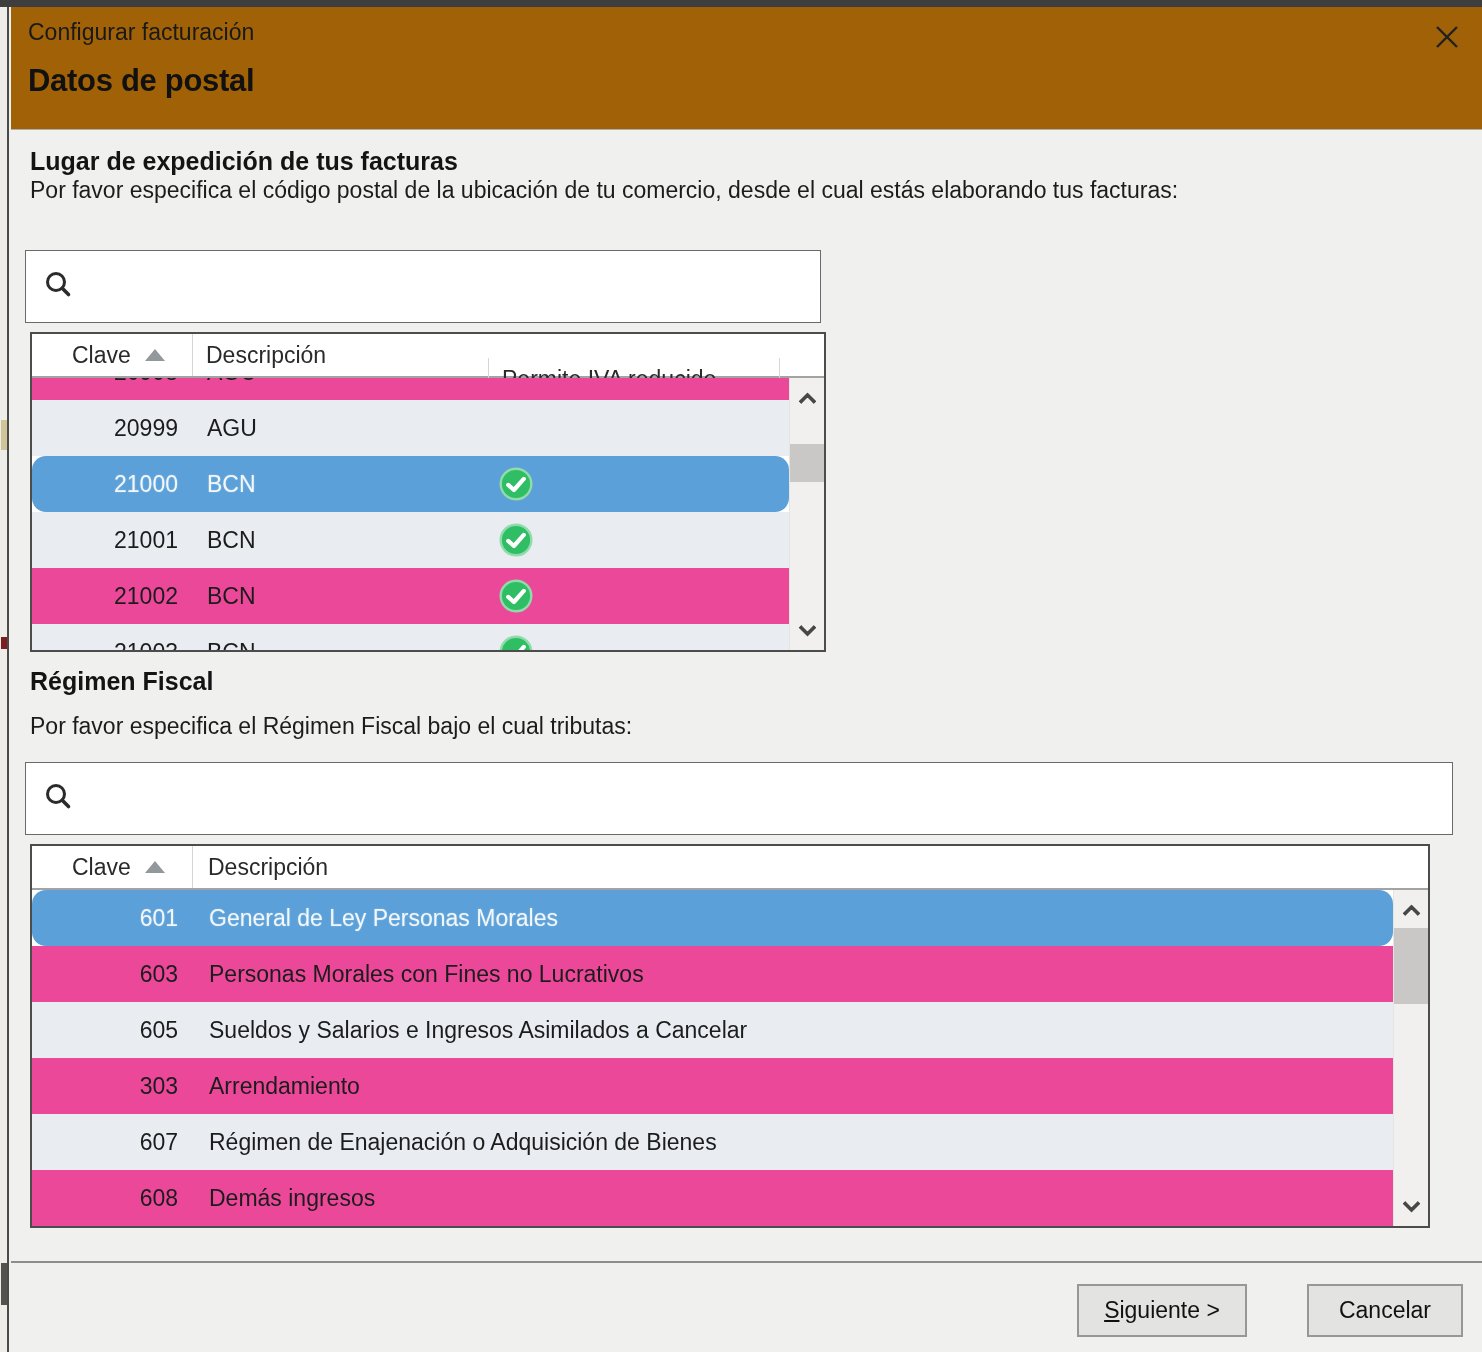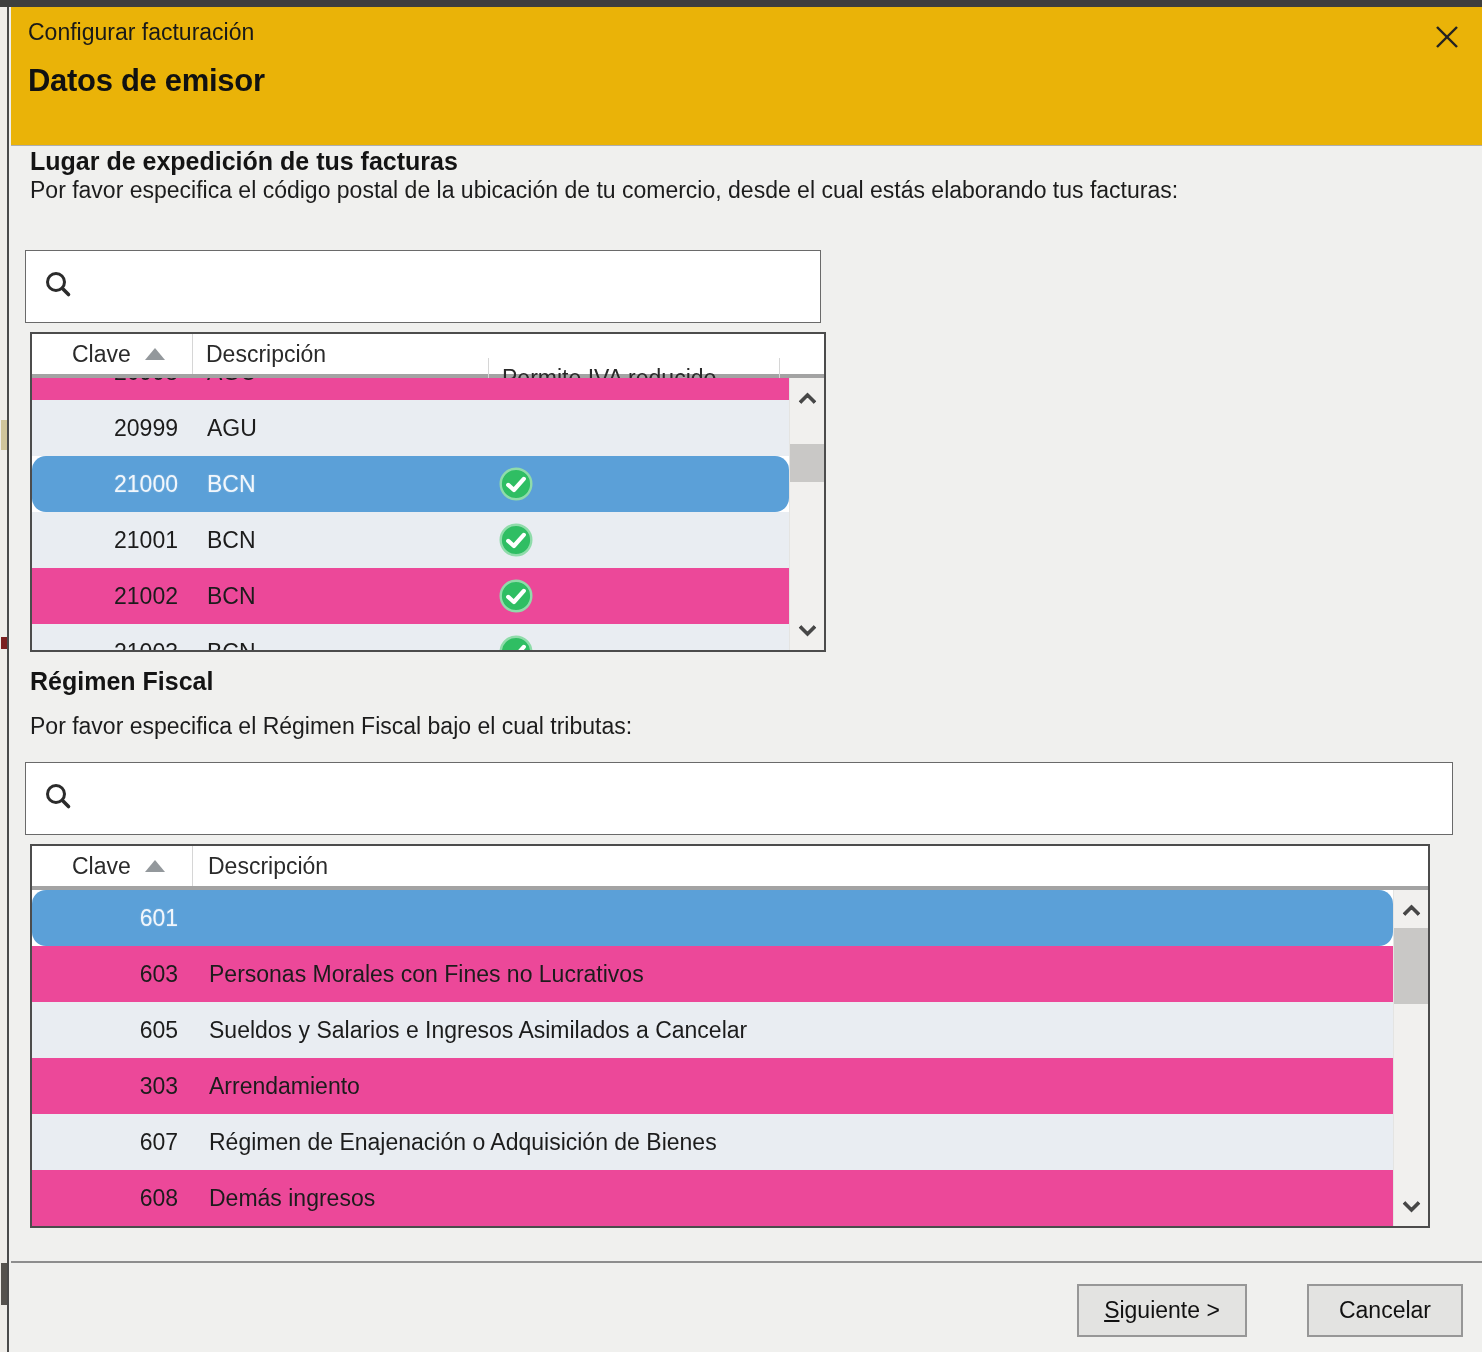--- a/index.html
+++ b/index.html
@@ -16,21 +16,21 @@
   .top-strip { position:absolute; top:0; left:0; width:1482px; height:7px; background:#3e3e3e; }
   .gutter { position:absolute; top:7px; left:0; width:9px; height:1345px; background:#efede9; border-right:2px solid #4a4a4a; }
   .artifact { position:absolute; left:1px; width:6px; }
   .a1 { top:413px; height:30px; background:#cfc49a; }
   .a2 { top:630px; height:12px; background:#7a2020; }
   .a3 { top:1256px; height:42px; background:#55524e; }
 
   .dialog { position:absolute; left:11px; top:7px; width:1471px; height:1345px; background:#f0f0ee; }
 
   
-  .dlg-header { position:absolute; top:0; left:0; right:0; height:139px; background:#eab308; border-bottom:1px solid #aeaeae; }
+  .dlg-header { position:absolute; top:0; left:0; right:0; height:123px; background:#a16207; border-bottom:1px solid #aeaeae; }
   .win-title { position:absolute; left:17px; top:12px; font-size:23px; color:#191919; }
   .close-btn { position:absolute; right:12px; top:8px; width:46px; height:46px; background:transparent; border:none; padding:0; cursor:pointer; display:flex; align-items:center; justify-content:center; }
   .page-heading { position:absolute; left:17px; top:56px; margin:0; font-size:31px; font-weight:bold; color:#111; letter-spacing:-0.3px; }
 
   .content { position:absolute; top:124px; left:0; right:0; bottom:0; }
 
   .sec-title { position:absolute; margin:0; left:19px; font-size:25px; font-weight:bold; color:#141414; }
   .sec-desc  { position:absolute; margin:0; left:19px; font-size:23px; color:#1c1c1c; white-space:nowrap; }
   .s1-title { top:16px; }
   .s1-desc  { top:46px; }
@@ -41,21 +41,21 @@
   .searchbox { position:absolute; left:14px; height:73px; background:#fff; border:1px solid #6a6a6a; display:flex; align-items:center; padding:0 14px 0 17px; }
   .search1 { top:119px; width:796px; }
   .search2 { top:631px; width:1428px; }
   .searchbox input { flex:1; border:none; outline:none; background:transparent; font-size:24px; font-family:inherit; margin-left:14px; color:#111; }
 
   
   .table { position:absolute; left:19px; background:#fff; border:2px solid #4c4c4c; }
   .t1 { top:201px; width:796px; height:320px; }
   .t2 { top:713px; width:1400px; height:384px; }
 
-  .thead { display:flex; height:44px; align-items:stretch; background:#fff; border-bottom:4px solid #a3a3a3; font-size:23px; color:#2a2a2a; }
+  .thead { display:flex; height:44px; align-items:stretch; background:#fff; border-bottom:2px solid #a3a3a3; font-size:23px; color:#2a2a2a; }
   .th { display:flex; align-items:center; height:100%; }
   .t1 .th-clave { width:160px; padding-left:40px; }
   .t1 .th-desc  { width:296px; border-left:1px solid #d6d6d6; padding-left:13px; }
   .t1 .th-iva   { width:292px; border-left:1px solid #d6d6d6; border-right:1px solid #d6d6d6; padding-left:13px;margin-top:24px; }
   .t2 .th-clave { width:160px; padding-left:40px; }
   .t2 .th-desc  { flex:1; border-left:1px solid #d6d6d6; padding-left:15px; }
 
   .sort-arrow { width:0; height:0; border-left:10px solid transparent; border-right:10px solid transparent; border-bottom:12px solid #93989c; margin-left:14px; display:inline-block; }
 
   .tbody { position:relative; overflow:hidden; }
@@ -108,21 +108,21 @@
   <div class="dlg-header">
     <div class="win-title">Configurar facturación</div>
     <button class="close-btn">
       <span>
         <svg width="36" height="36" viewBox="0 0 36 36">
             <line x1="8" y1="8" x2="28" y2="28" stroke="#222" stroke-width="2.4"></line>
             <line x1="28" y1="8" x2="8" y2="28" stroke="#222" stroke-width="2.4"></line>
           </svg>
       </span>
     </button>
-    <h1 class="page-heading">Datos de emisor</h1>
+    <h1 class="page-heading">Datos de postal</h1>
   </div>
 
   <div class="content">
 
     <h2 class="sec-title s1-title">Lugar de expedición de tus facturas</h2>
     <p class="sec-desc s1-desc">Por favor especifica el código postal de la ubicación de tu comercio, desde el cual estás elaborando tus facturas:</p>
 
     <div class="searchbox search1">
       <span>
         <svg width="32" height="32" viewBox="0 0 32 32">
@@ -220,20 +220,21 @@
       <div class="thead">
         <div class="th th-clave">
           <span>Clave</span>
           <span class="sort-arrow"></span>
         </div>
         <div class="th th-desc">Descripción</div>
       </div>
       <div class="tbody">
         <div class="tr selected">
           <span class="td-clave">601</span>
+          <span class="td-desc">General de Ley Personas Morales</span>
         </div>
         <div class="tr">
           <span class="td-clave">603</span>
           <span class="td-desc">Personas Morales con Fines no Lucrativos</span>
         </div>
         <div class="tr">
           <span class="td-clave">605</span>
           <span class="td-desc">Sueldos y Salarios e Ingresos Asimilados a Cancelar</span>
         </div>
         <div class="tr">

